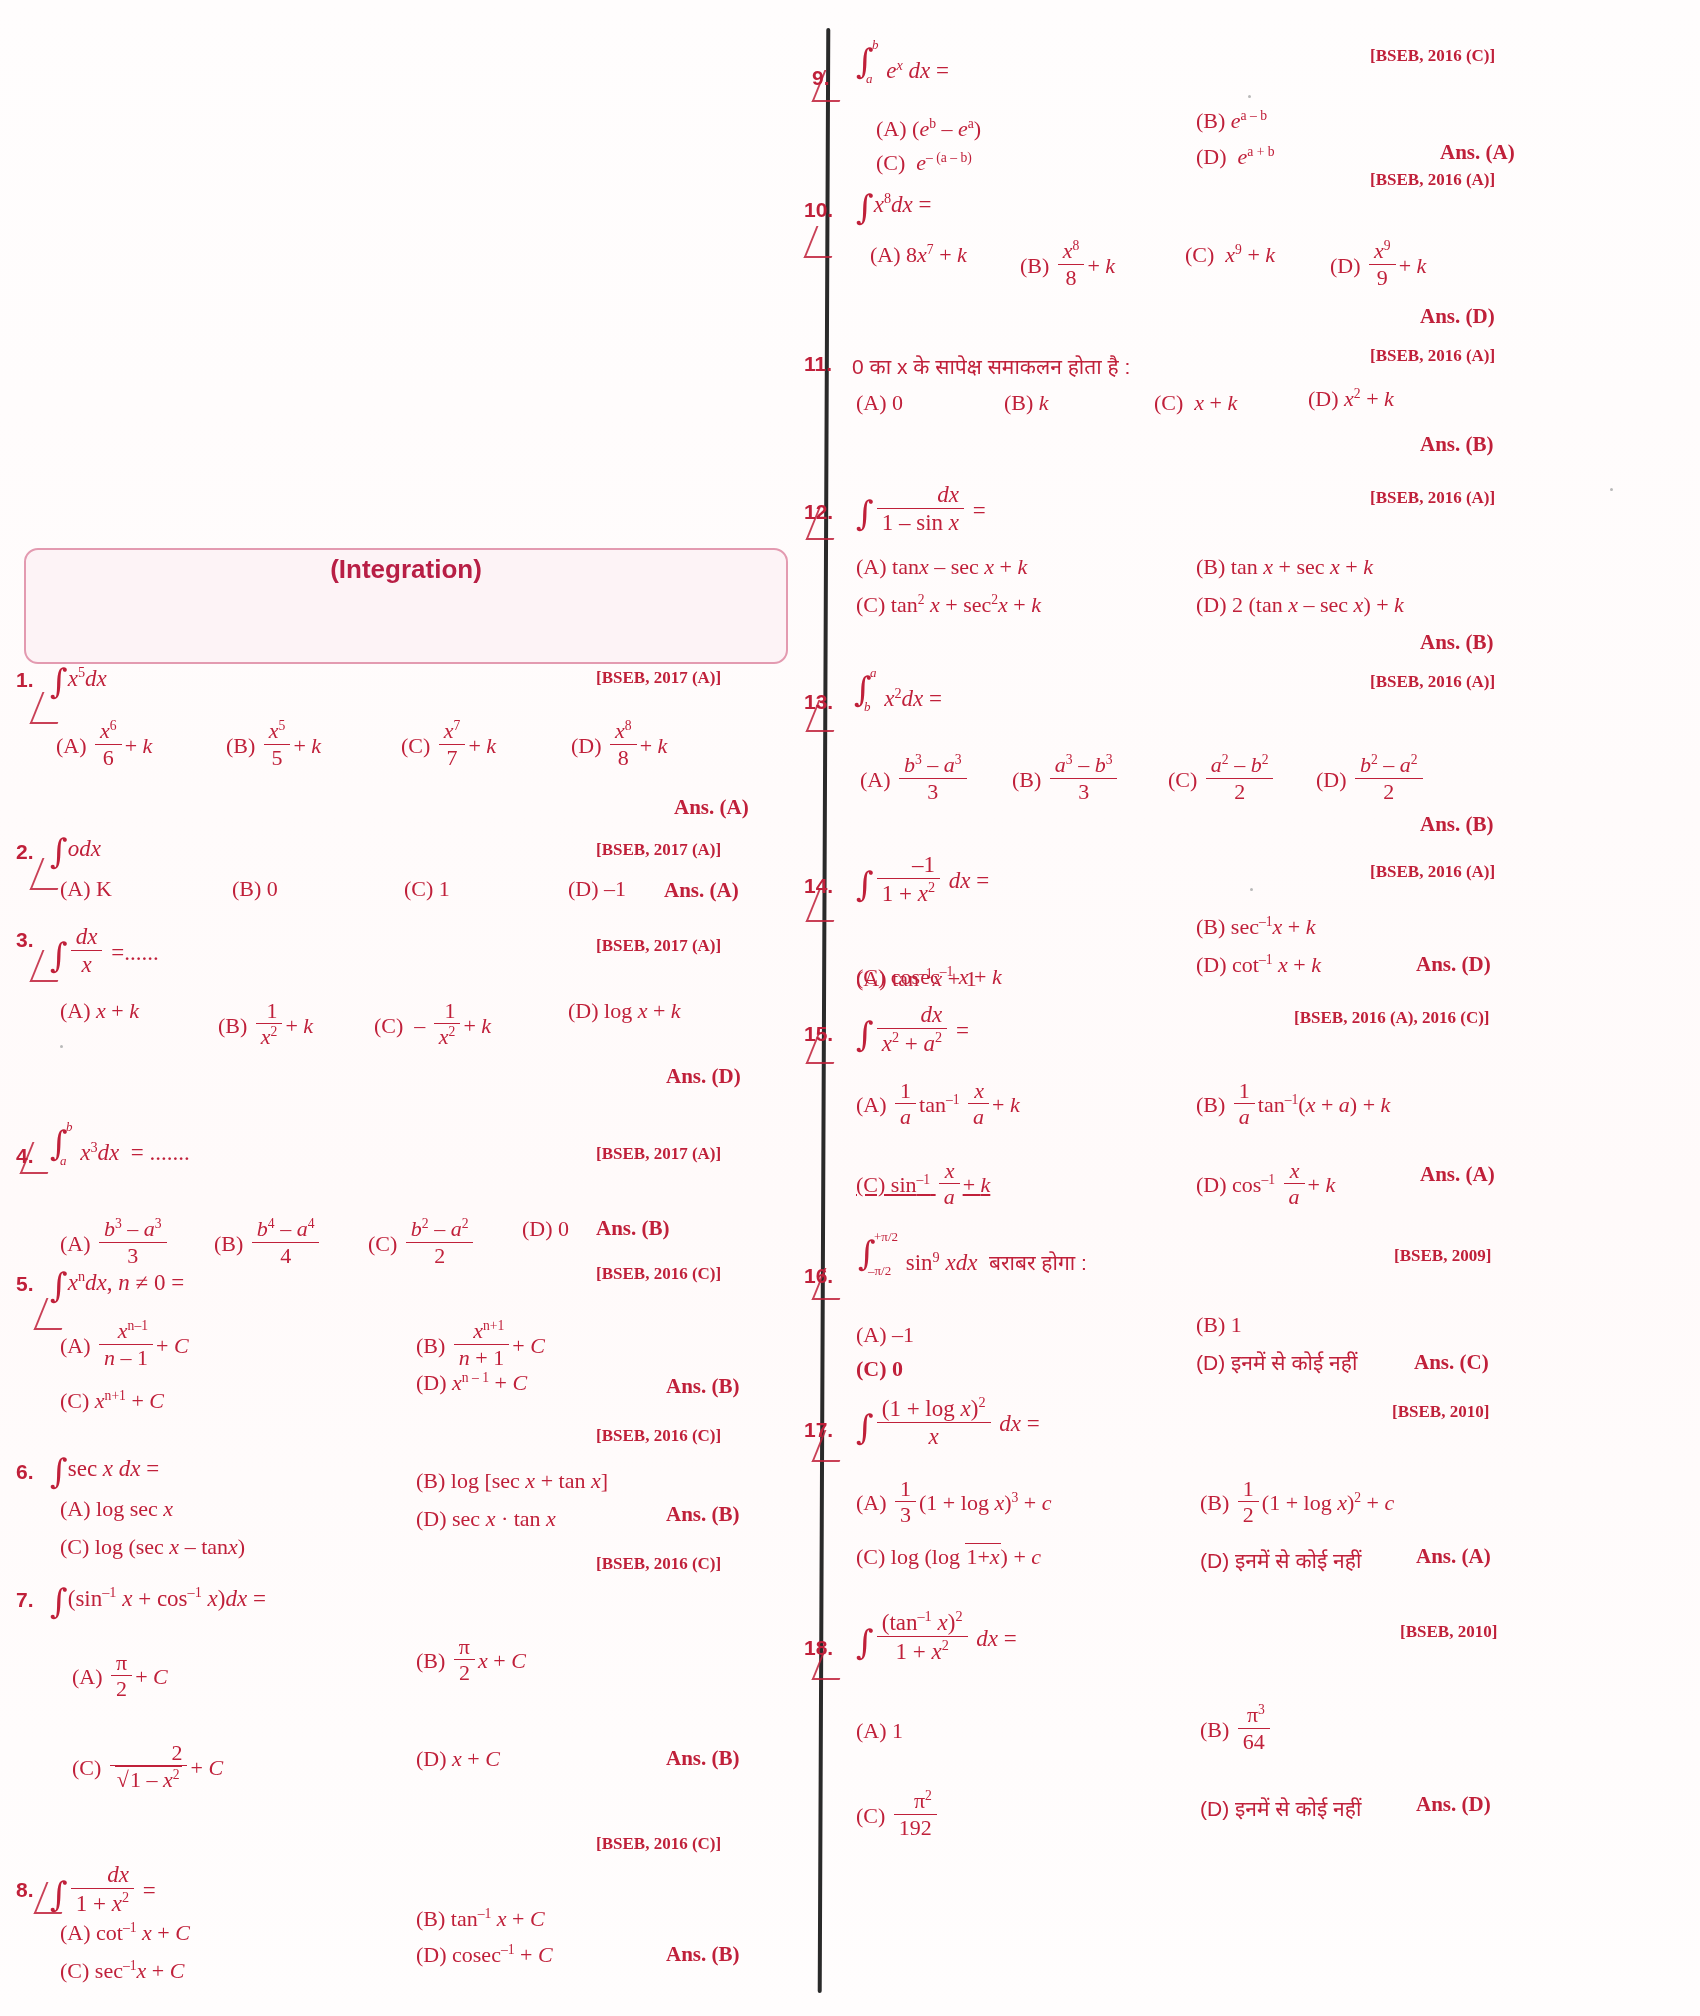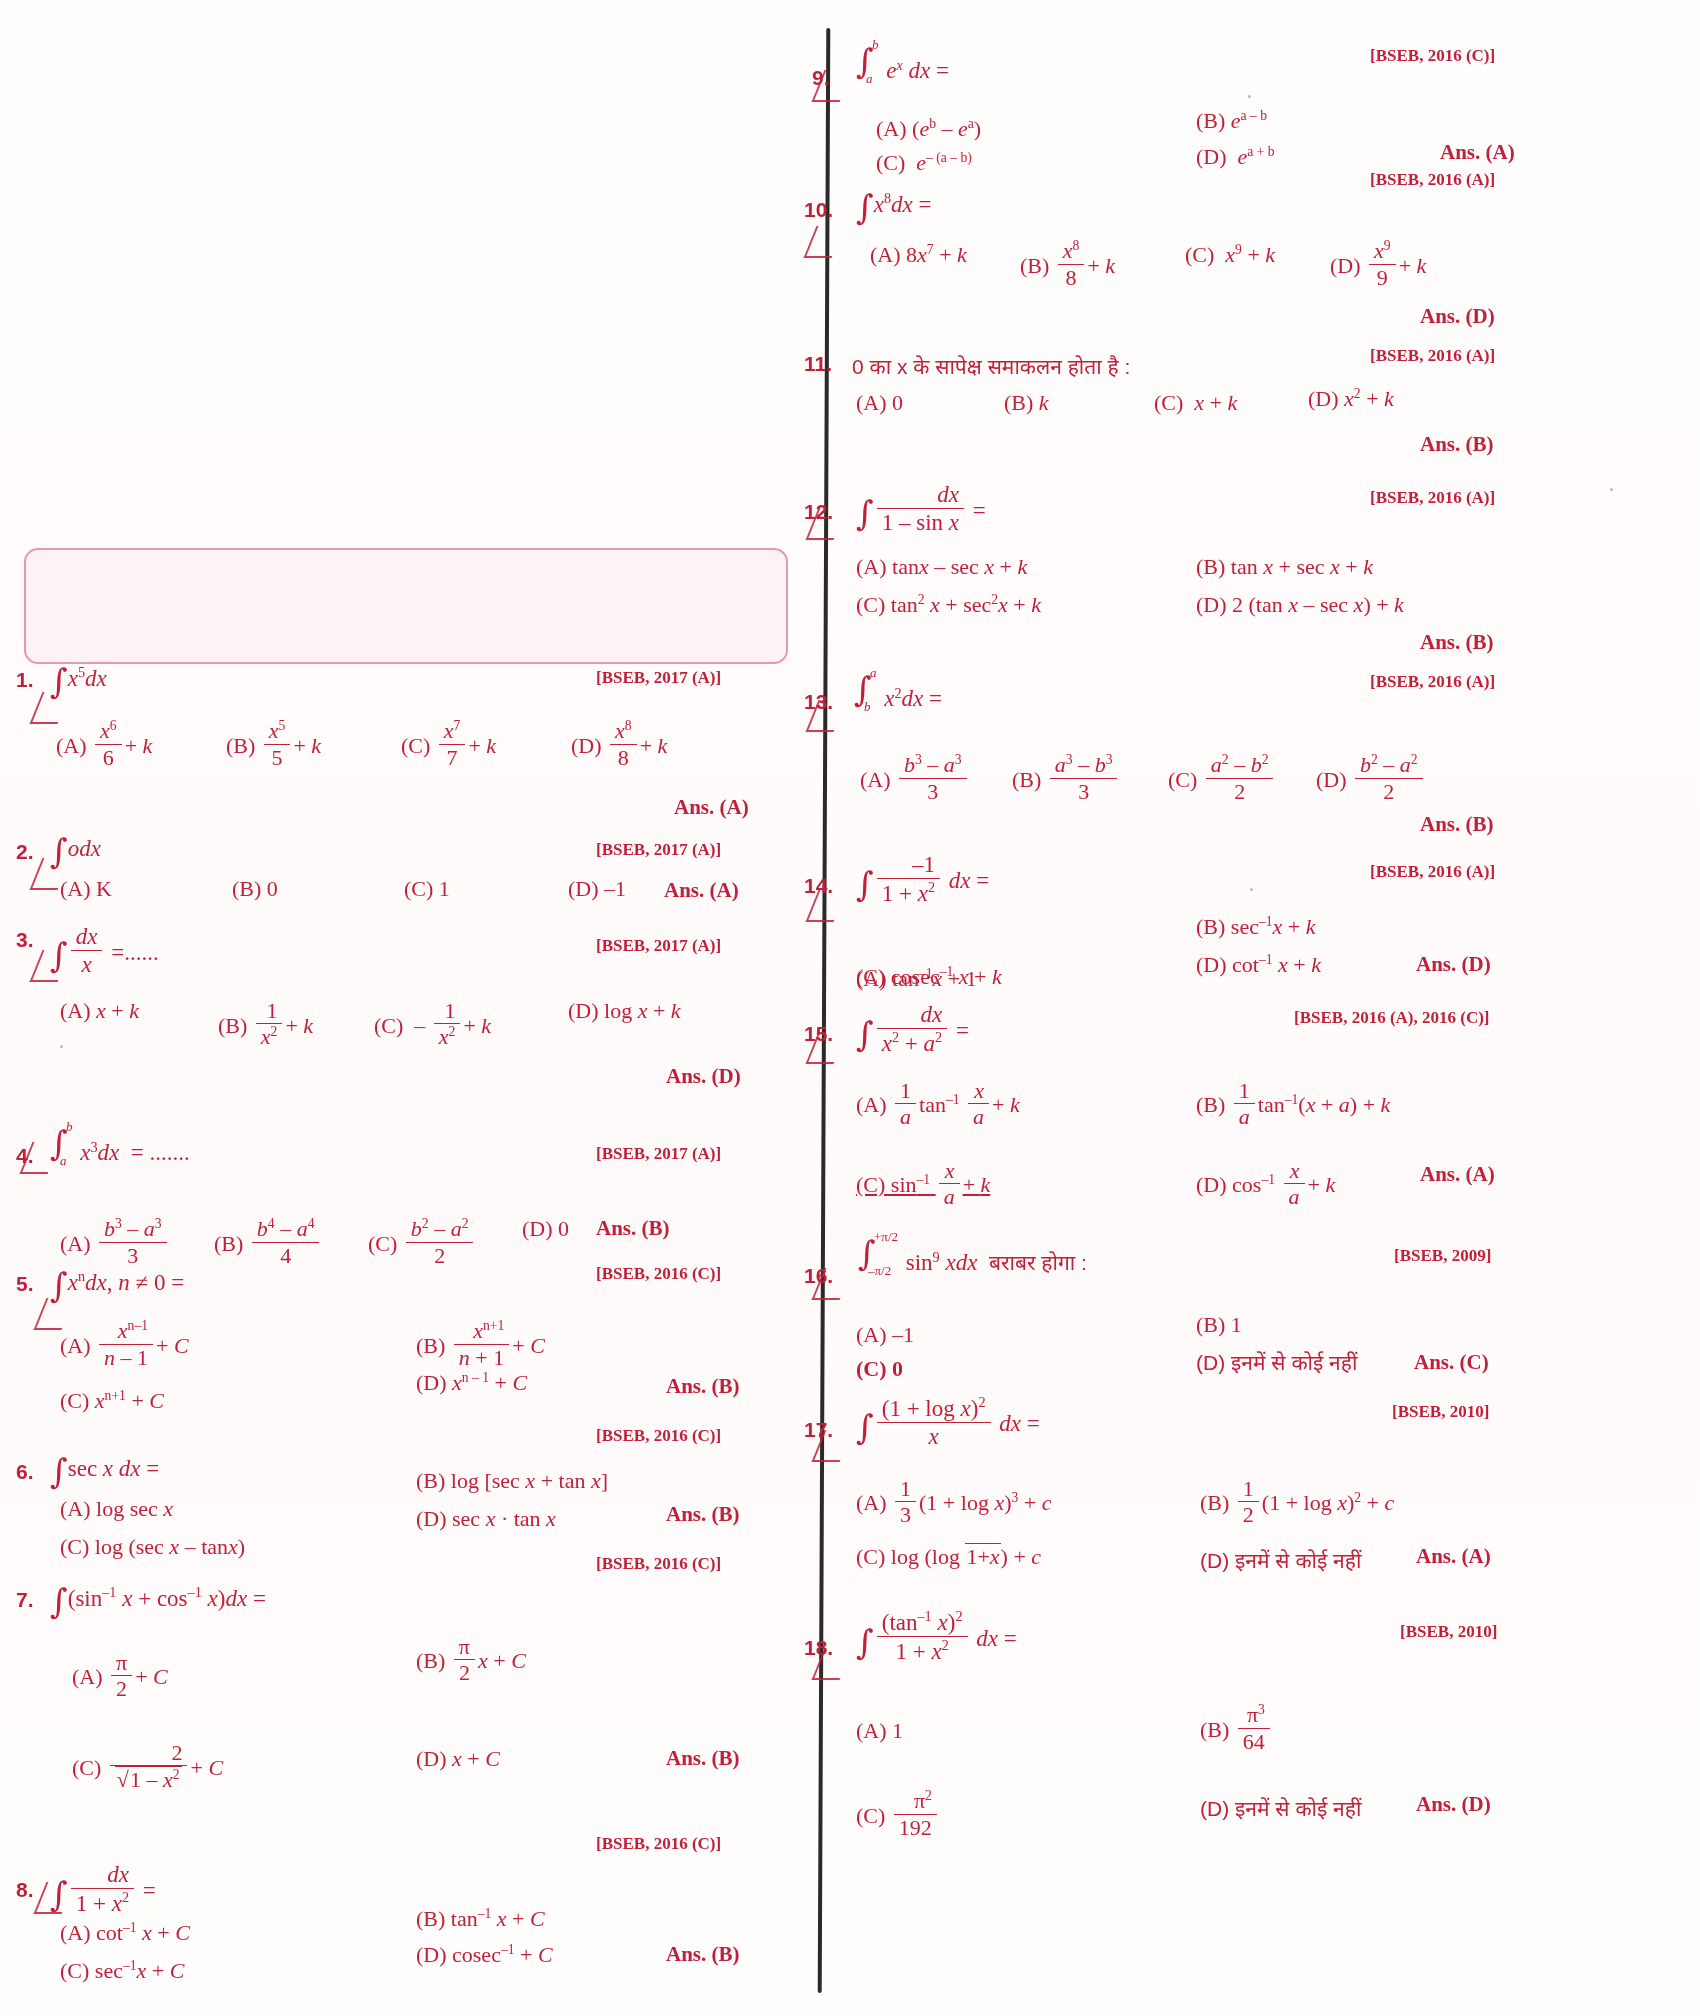--- a/index.html
+++ b/index.html
@@ -78,20 +78,21 @@
   <div class="paper-tint"></div>
   <div class="divider"></div>
 
   <div class="dot" style="left:735px;top:560px;"></div>
   <div class="dot" style="left:1248px;top:95px;"></div>
   <div class="dot" style="left:1610px;top:488px;"></div>
   <div class="dot" style="left:1250px;top:888px;"></div>
   <div class="dot" style="left:60px;top:1045px;"></div>
 
   <div class="title-box">
+    <div class="t2">(Integration)</div>
   </div>
 
   <div class="q" style="left:16px;top:668px;">
     <span class="num">1.</span>
     <span class="stem">
       <span class="intg">∫</span><span class="itl">x</span><sup>5</sup><span class="itl">dx</span>
     </span>
     <span class="src" style="left:580px;top:0px;">[BSEB, 2017 (A)]</span>
     <span class="opt" style="left:40px;top:50px;">
       (A) <span class="frac"><span class="n"><span class="itl">x</span><sup>6</sup></span><span class="d">6</span></span>+ <span class="itl">k</span>

